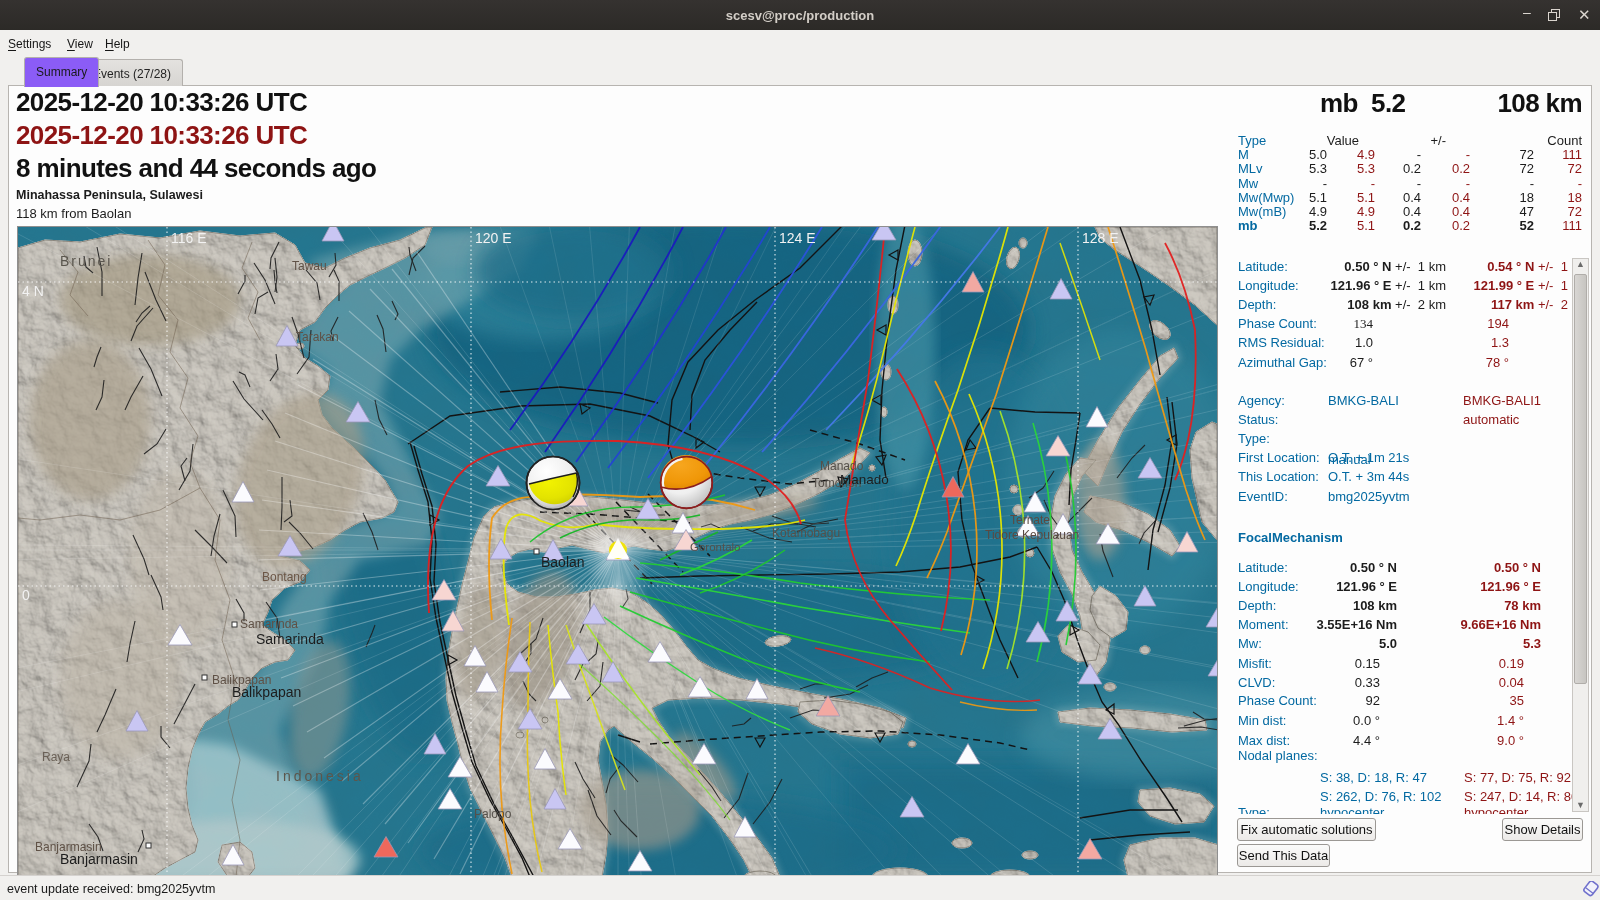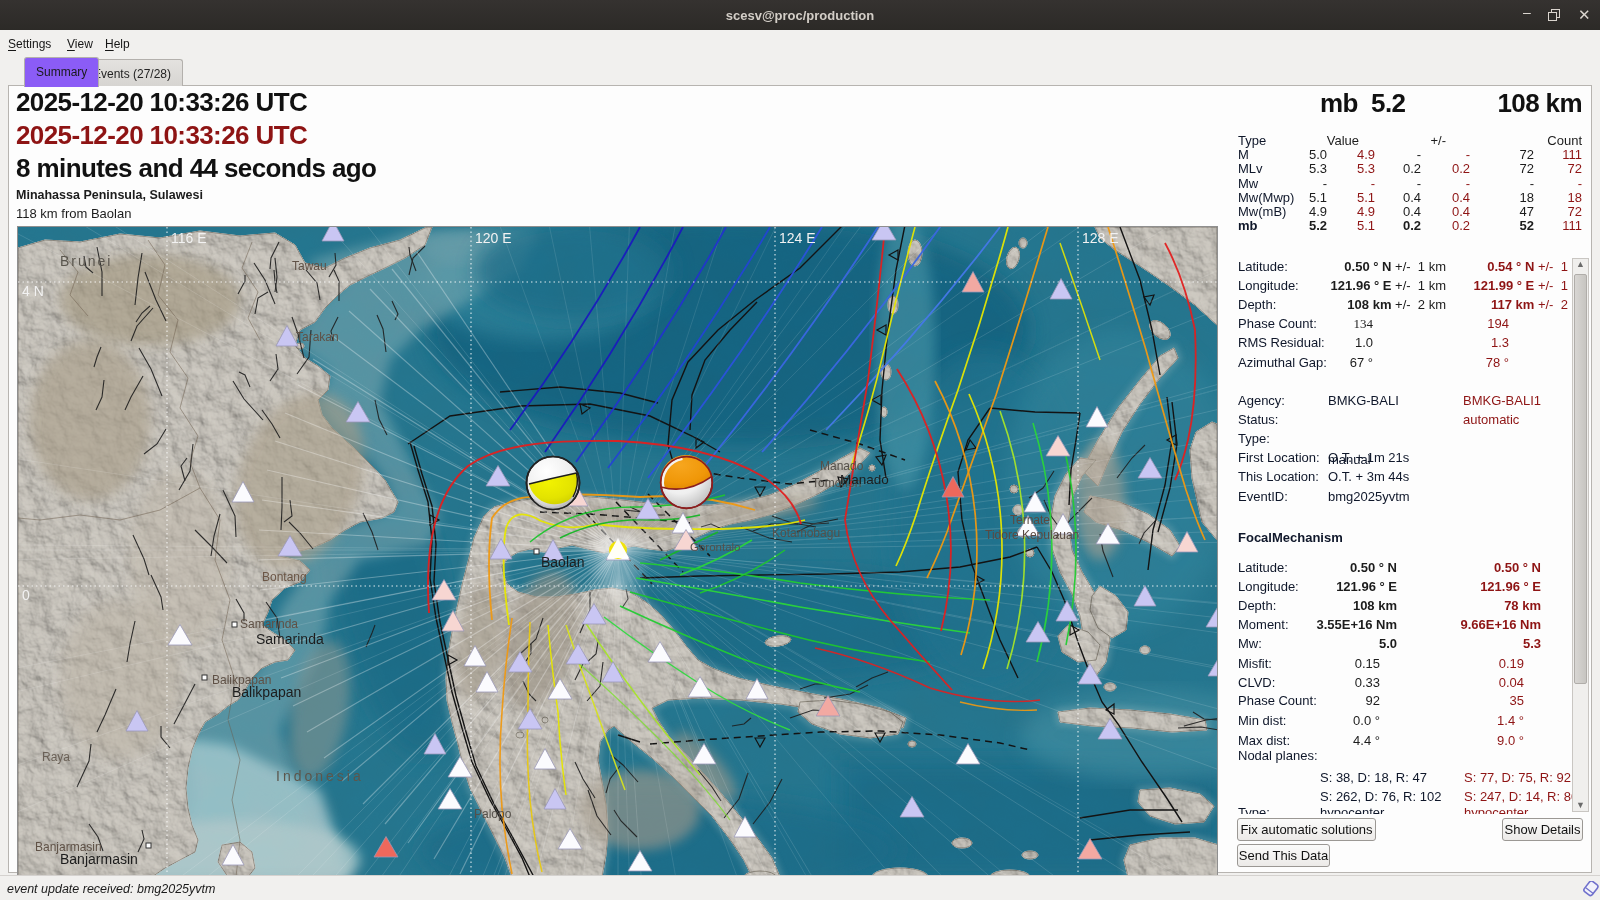--- a/index.html
+++ b/index.html
@@ -16,26 +16,26 @@
 #tab1 { left:24px; background:#8b5cf6; z-index:3; height:30px; }
 #tab2 { left:81px; background:linear-gradient(#e4e2df,#d7d5d2); top:59px; height:27px; color:#242424; }
 #contentpane { left:8px; top:85px; width:1584px; height:788px; background:#fdfdfd; border:1px solid #b7b4b0; }
 h1.line { position:absolute; font-size:26px; font-weight:bold; color:#111; letter-spacing:-0.6px; }
 h1.line.red { color:#8e1414; }
 .red { color:#8e1414; }
 #maparea { left:17px; top:226px; width:1201px; height:652px; border:1px solid #8f8f8f; background:#2a7e96; }
 
 .pl { position:absolute; font-size:13px; color:#1c1c1c; white-space:nowrap; }
 .pv { position:absolute; font-size:13px; color:#1c1c1c; white-space:nowrap; text-align:right; }
-.pvl { position:absolute; font-size:13px; color:#0f172a; white-space:nowrap; }
+.pvl { position:absolute; font-size:13px; color:#0369a1; white-space:nowrap; }
 .rd { color:#8e1414; }
 .b { font-weight:bold; }
 .btn { position:absolute; height:23px; background:linear-gradient(#fbfbfa,#eceae8); border:1px solid #9b9894; border-radius:3px; font-size:13px; color:#111; text-align:center; padding-top:3px; }
 #statusbar { left:0; top:875px; width:1600px; height:25px; background:#f1f0ee; border-top:1px solid #d5d2cf; }
-#statustext { left:7px; top:882px; font-size:12.5px; color:#1b1b1b;font-style:italic; }
+#statustext { left:7px; top:882px; font-size:12.5px; color:#1b1b1b; }
 #scroll { left:1572px; top:258px; width:17px; height:554px; background:#f0efed; border:1px solid #c9c6c2; }
 #thumb { left:1574px; top:274px; width:13px; height:410px; background:linear-gradient(90deg,#d8d6d3,#c7c5c1); border:1px solid #b0ada9; border-radius:2px; }
 .sarr { position:absolute; font-size:9px; color:#6a6a6a; left:1576px; }
 </style>
 </head>
 <body>
 <div id="titlebar" class="abs"></div>
 <div id="title" class="abs">scesv@proc/production</div>
 <div class="wbtn abs" style="left:1523px; top:4px;">–</div>
 <div class="abs" style="left:1551px; top:9px; width:9px; height:9px; border:1.5px solid #dad5ce;"></div>

